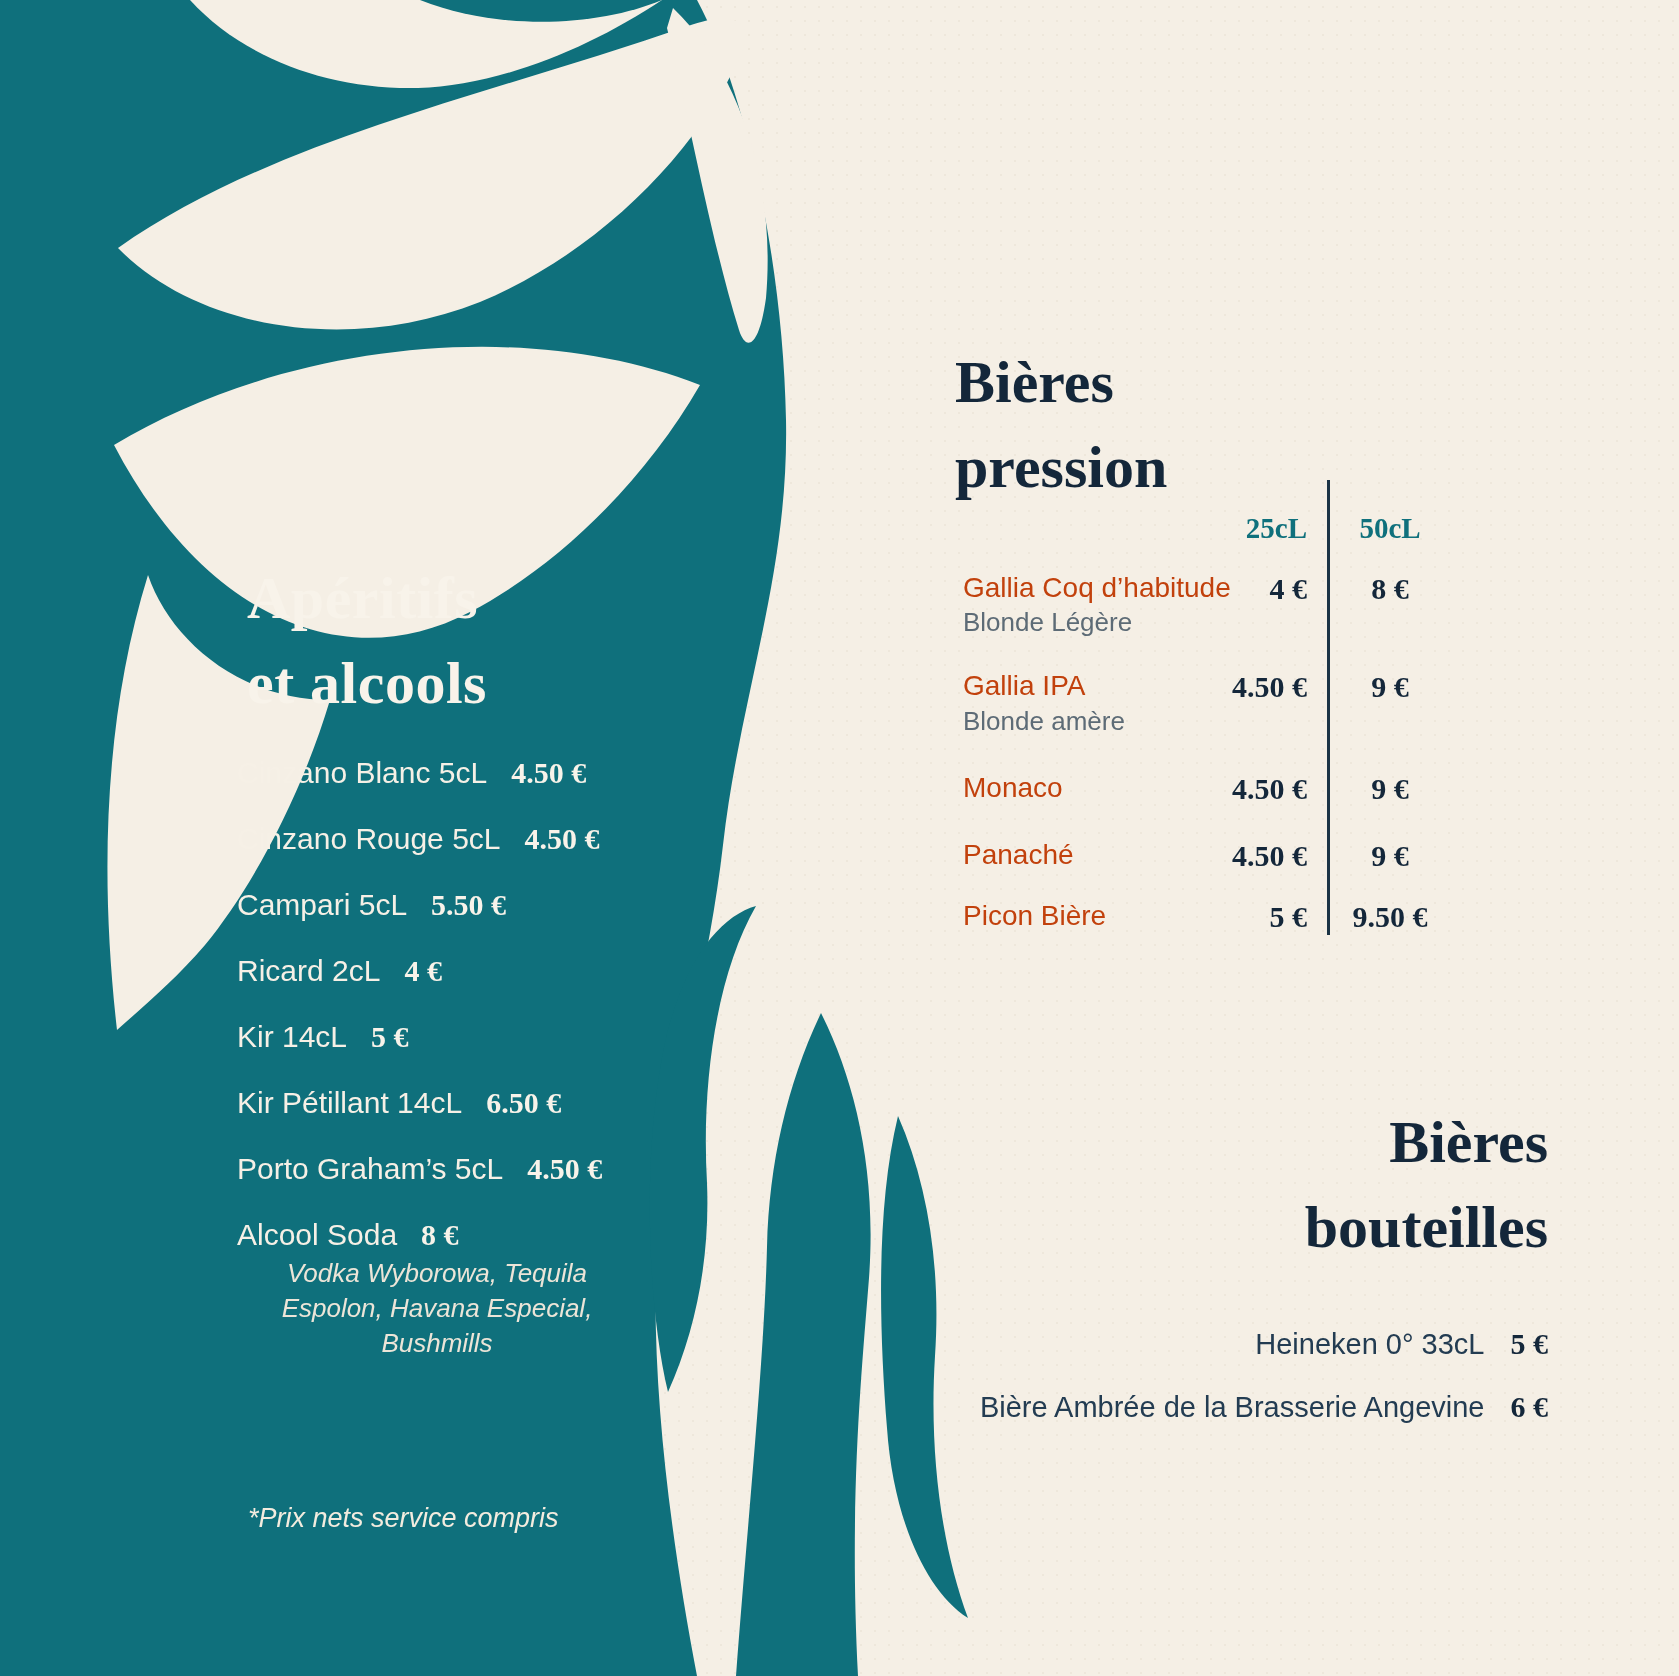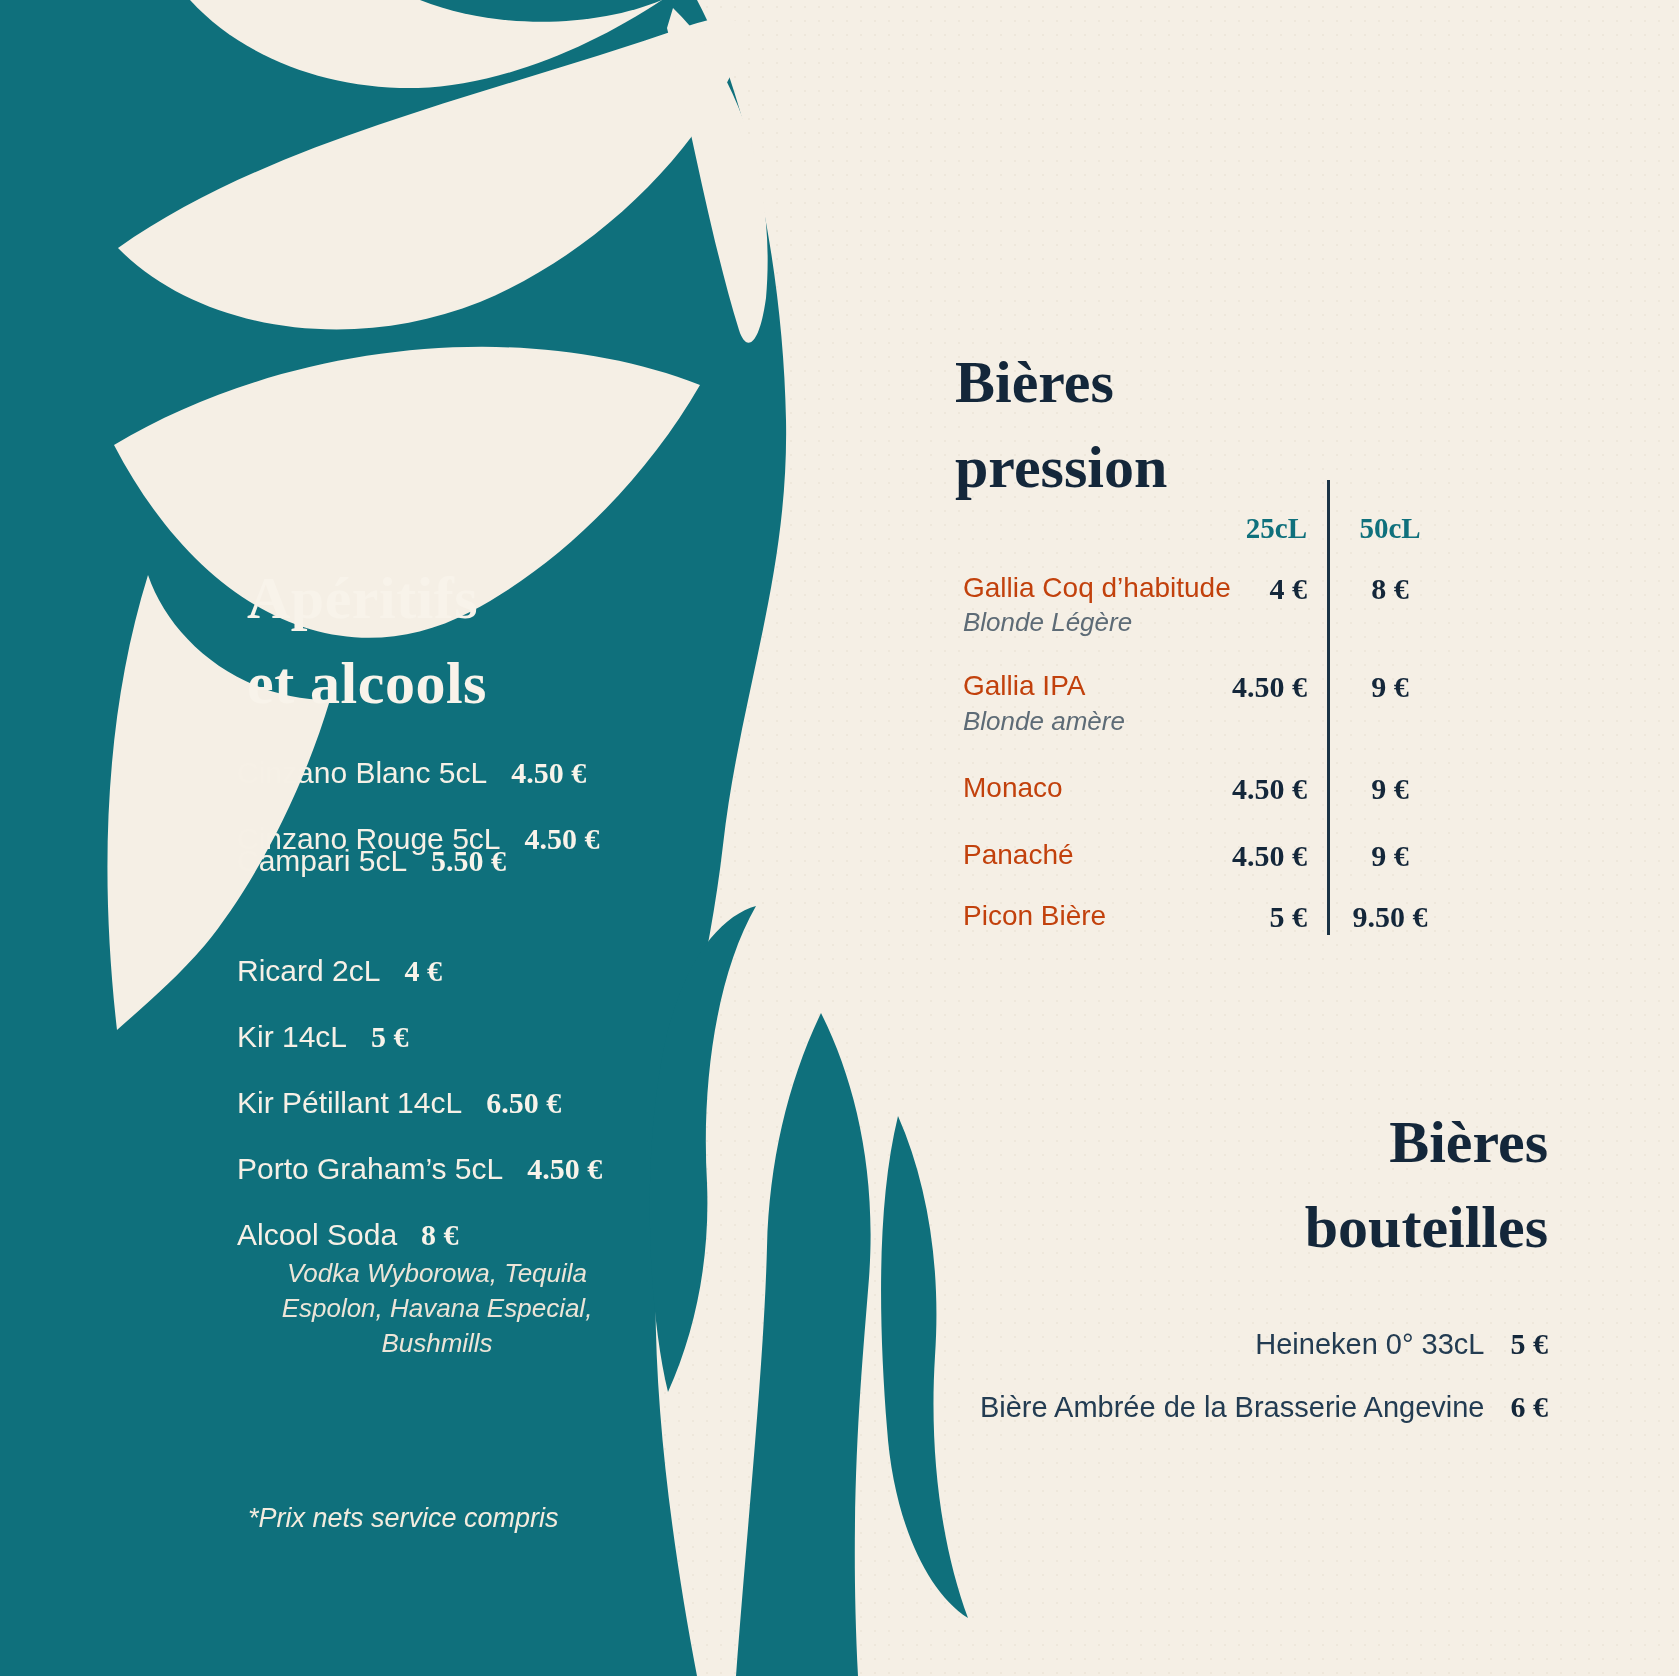--- a/index.html
+++ b/index.html
@@ -46,21 +46,21 @@
     font-size:60px;line-height:85px;color:#14273a;
   }
   .pr-table{left:955px;top:460px;width:485px;height:500px;}
   .pr-row{position:absolute;left:0;width:100%;}
   .pr-name{
     position:absolute;left:8px;white-space:nowrap;
     font-size:28px;color:#c2410c;
   }
   .pr-desc{
     position:absolute;left:8px;white-space:nowrap;
-    font-size:26px;font-style:italic;color:#5d6b76;
+    font-size:26px;color:#5d6b76;
   }
   .pr-p25{
     position:absolute;right:133px;white-space:nowrap;text-align:center;
     font-family:"Liberation Serif","DejaVu Serif",serif;font-weight:700;
     font-size:30px;color:#14273a;
   }
   .pr-p50{
     position:absolute;left:385px;width:100px;text-align:center;white-space:nowrap;
     font-family:"Liberation Serif","DejaVu Serif",serif;font-weight:700;
     font-size:30px;color:#14273a;
@@ -123,21 +123,21 @@
     <div>et alcools</div>
   </div>
 
   <div class="layer ap-list">
     <div class="ap-item" style="top:756px">
       <span>Cinzano Blanc 5cL</span><span class="lprice">4.50 €</span>
     </div>
     <div class="ap-item" style="top:822px">
       <span>Cinzano Rouge 5cL</span><span class="lprice">4.50 €</span>
     </div>
-    <div class="ap-item" style="top:844px">
+    <div class="ap-item" style="top:888px">
       <span>Campari 5cL</span><span class="lprice">5.50 €</span>
     </div>
     <div class="ap-item" style="top:954px">
       <span>Ricard 2cL</span><span class="lprice">4 €</span>
     </div>
     <div class="ap-item" style="top:1020px">
       <span>Kir 14cL</span><span class="lprice">5 €</span>
     </div>
     <div class="ap-item" style="top:1086px">
       <span>Kir Pétillant 14cL</span><span class="lprice">6.50 €</span>

